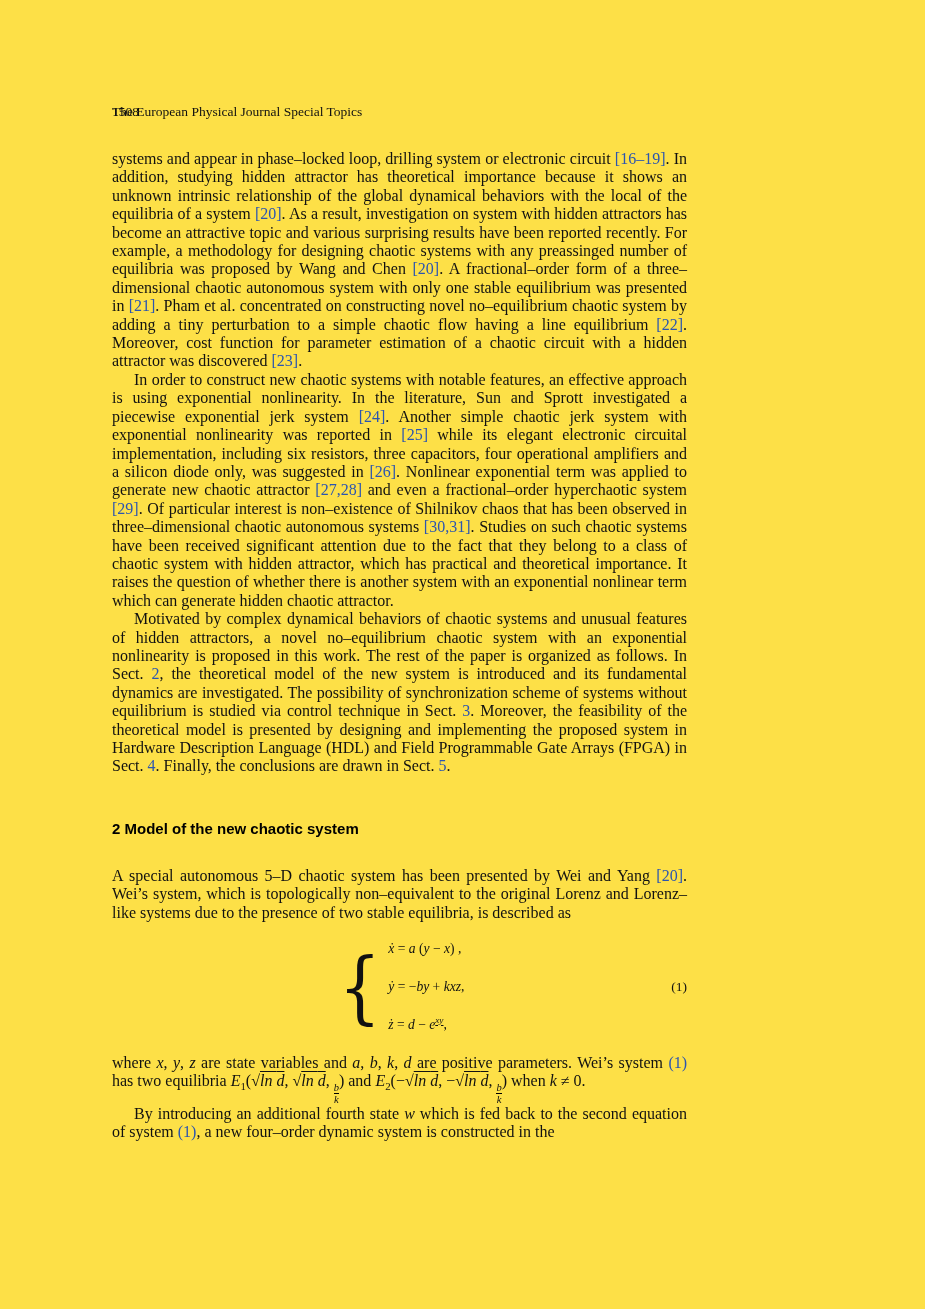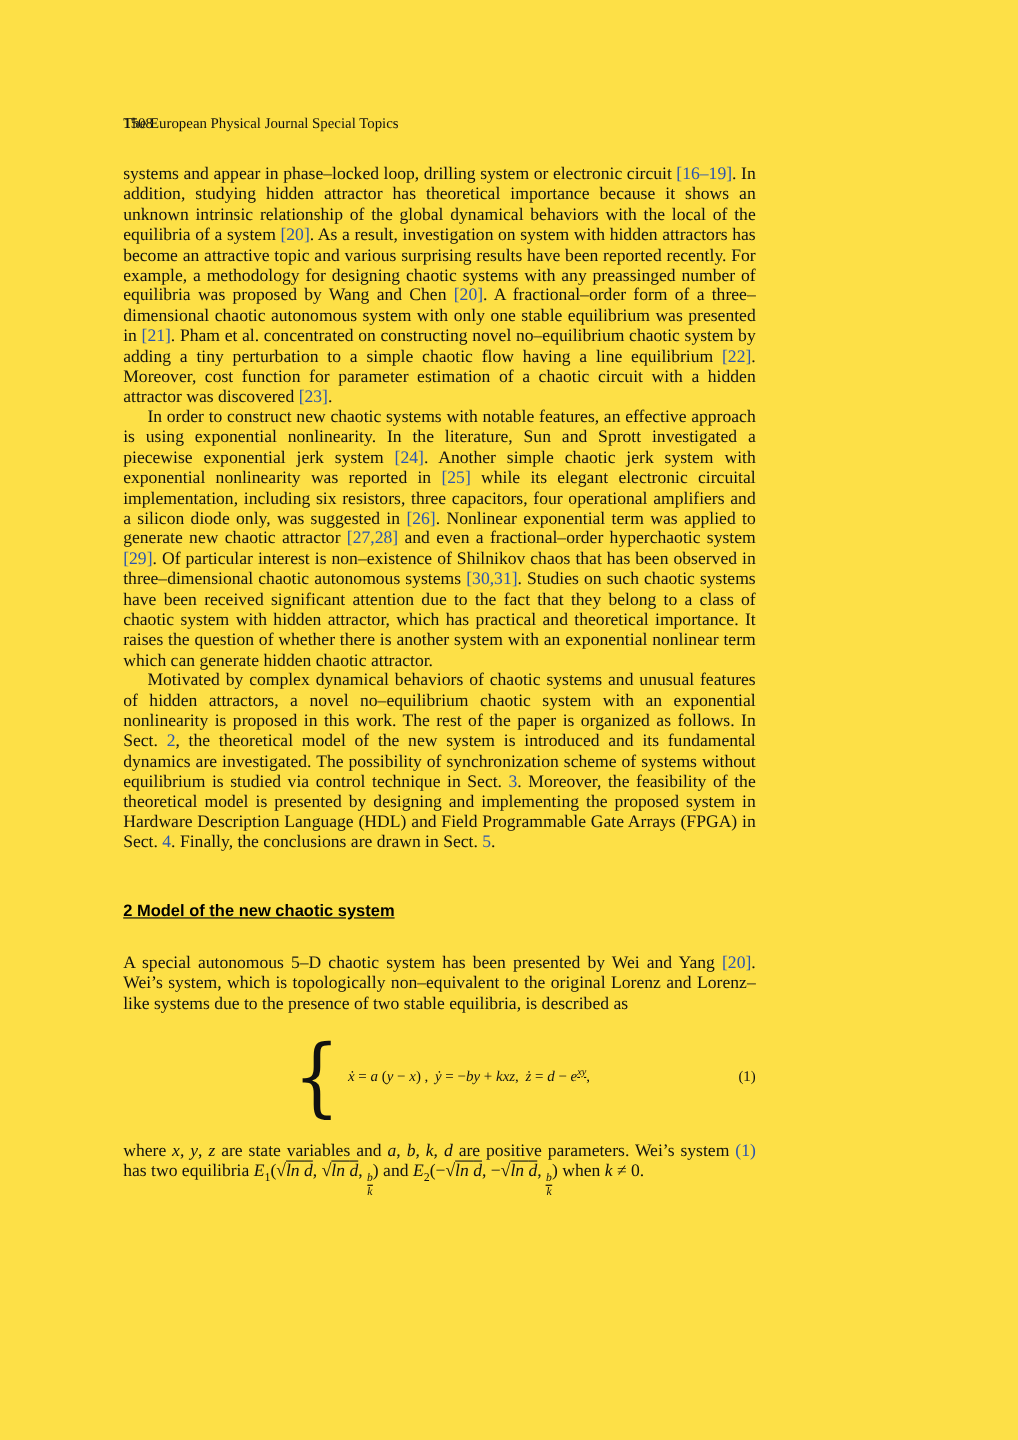--- a/index.html
+++ b/index.html
@@ -16,33 +16,32 @@
 
   p.body-par {
     margin:0; text-align:justify; font-size:16px; line-height:18.4px; color:#111111;
   }
   p.indent { text-indent:22px; }
 
   .section-heading {
     font-family:"Liberation Sans", "DejaVu Sans", sans-serif;
     font-weight:700; font-size:15px; color:#000;
     margin:44px 0 30px 0;
-    text-decoration:underline;
   }
 
   .equation {
     position:relative; display:flex; align-items:center; justify-content:center;
     margin:18px 0 20px 0; min-height:78px;
   }
   .eq-group { display:flex; align-items:center; }
   .brace {
     font-family:"DejaVu Serif", serif; font-size:78px; line-height:78px;
     transform:scaleX(0.85); margin-right:4px; font-weight:400; color:#111;
   }
-  .eq-lines { display:flex; flex-direction:row; gap:6px; font-size:13.6px; }
+  .eq-lines { display:flex; flex-direction:column; gap:20px; font-size:13.6px; }
   .eq-line { line-height:18px; white-space:nowrap; }
   .eq-number {
     position:absolute; right:0; top:50%; transform:translateY(-50%); font-size:13.5px; color:#111;
   }
 
   .cite { color:var(--cite-color, #2b55b0); }
   .math { font-style:italic; font-family:"Liberation Serif", "DejaVu Serif", serif; }
   .sup { font-size:0.68em; vertical-align:super; line-height:0;text-decoration:underline; }
   .sub { font-size:0.68em; vertical-align:sub; line-height:0; }
   .ov  { text-decoration:overline;font-style:italic; }
@@ -83,15 +82,16 @@
       <span class="eq-number">(1)</span>
     </div>
 
     <p class="body-par"><span>where </span><span class="math">x</span><span>, </span><span class="math">y</span><span>, </span><span class="math">z</span><span> are state variables and </span><span class="math">a</span><span>, </span><span class="math">b</span><span>, </span><span class="math">k</span><span>, </span><span class="math">d</span><span> are positive parameters. Wei’s system </span><span class="cite">(1)</span><span> has two equilibria </span><span class="math">E</span><span class="sub">1</span><span>(</span><span>√</span><span class="ov">ln </span><span class="math ov">d</span><span>, </span><span>√</span><span class="ov">ln </span><span class="math ov">d</span><span>, </span><span class="frac">
           <span class="num">b</span>
           <span class="den">k</span>
         </span><span>) and </span><span class="math">E</span><span class="sub">2</span><span>(−</span><span>√</span><span class="ov">ln </span><span class="math ov">d</span><span>, −</span><span>√</span><span class="ov">ln </span><span class="math ov">d</span><span>, </span><span class="frac">
           <span class="num">b</span>
           <span class="den">k</span>
         </span><span>) when </span><span class="math">k</span><span> ≠ 0.</span></p>
+    <p class="body-par indent"><span>By introducing an additional fourth state </span><span class="math">w</span><span> which is fed back to the second equation of system </span><span class="cite">(1)</span><span>, a new four–order dynamic system is constructed in the</span></p>
 
   </div>
 </div>
 
 </body></html>

